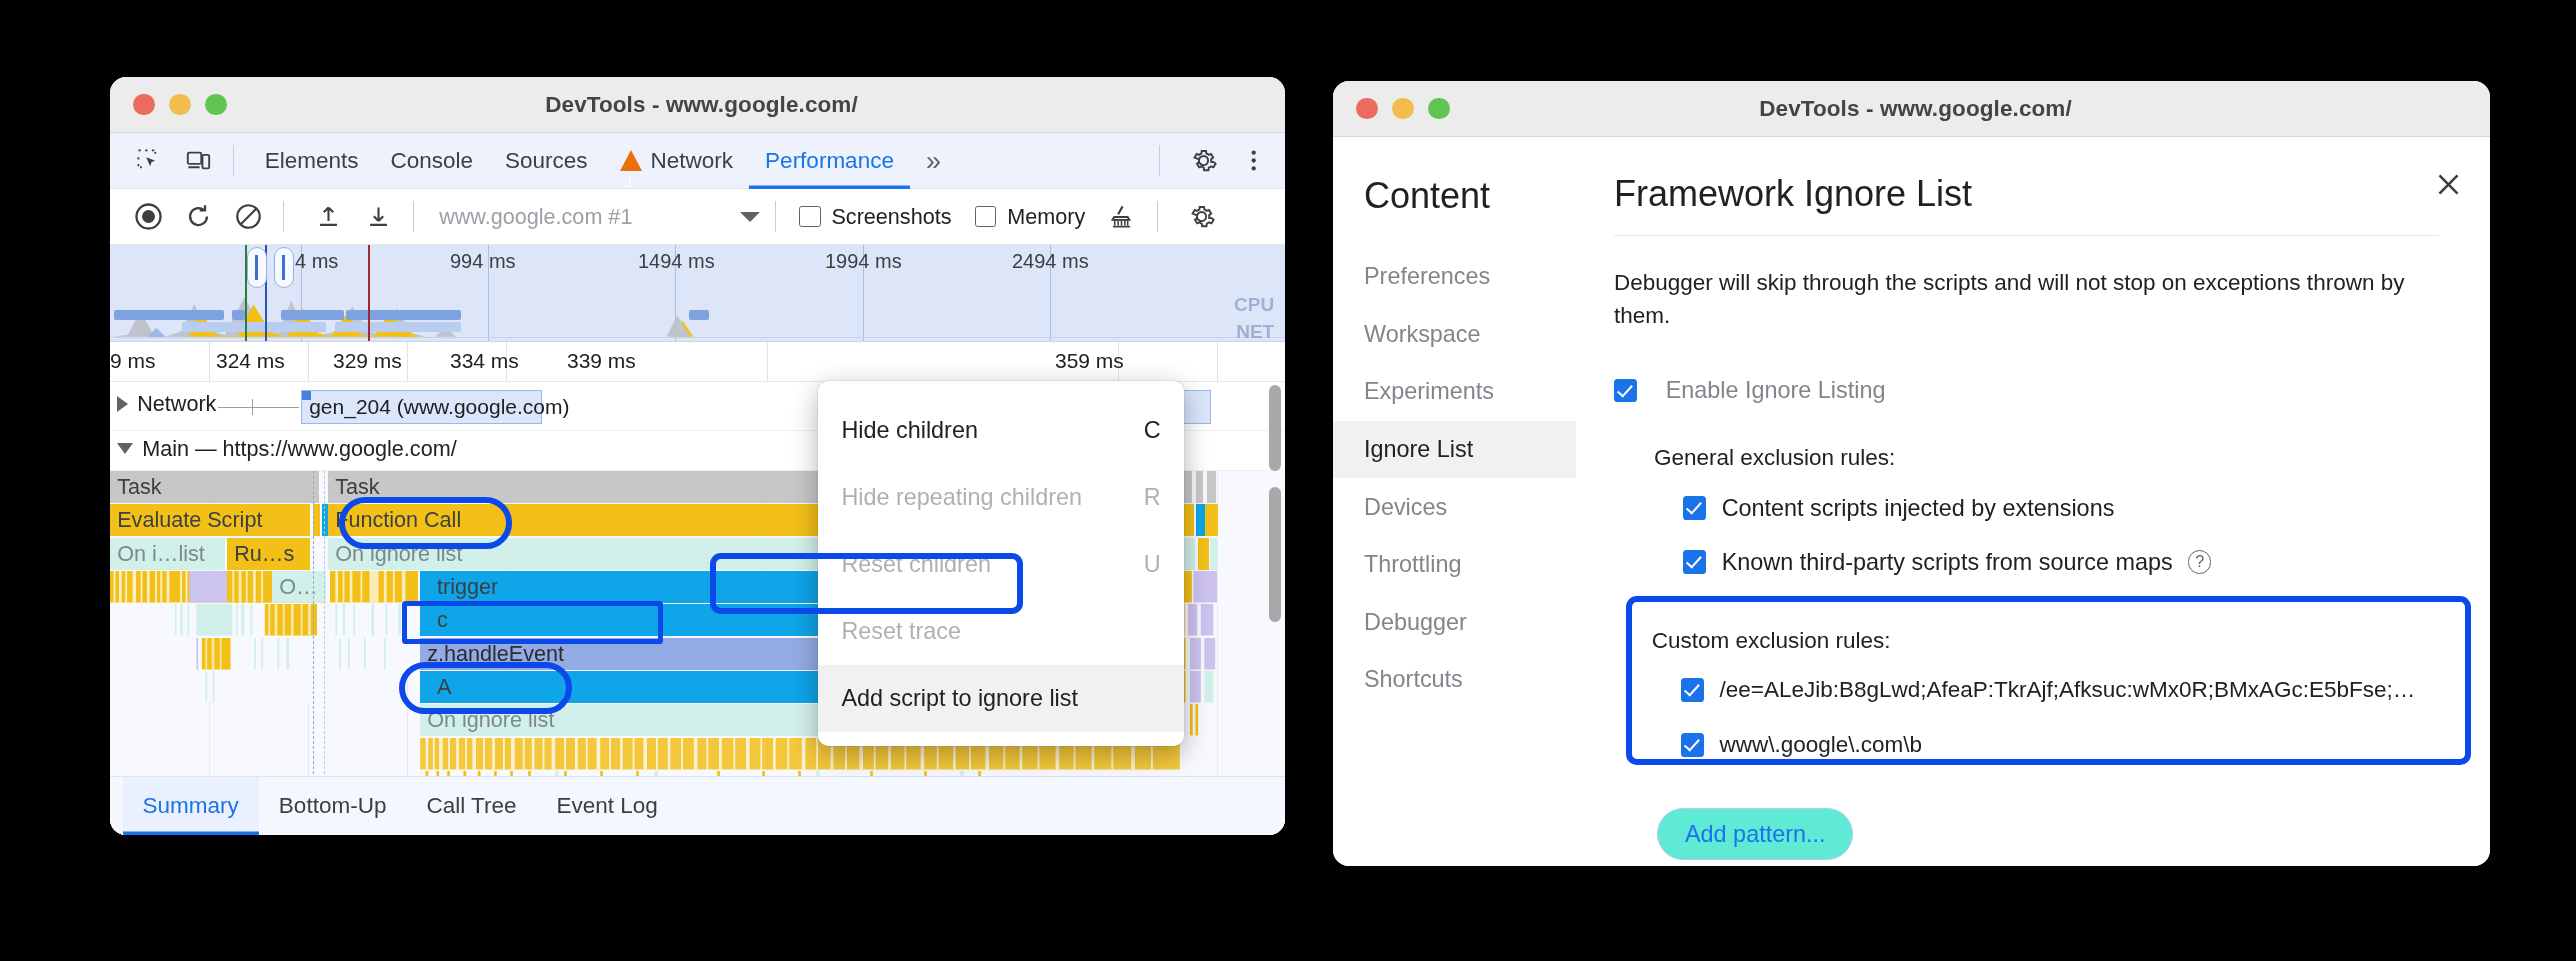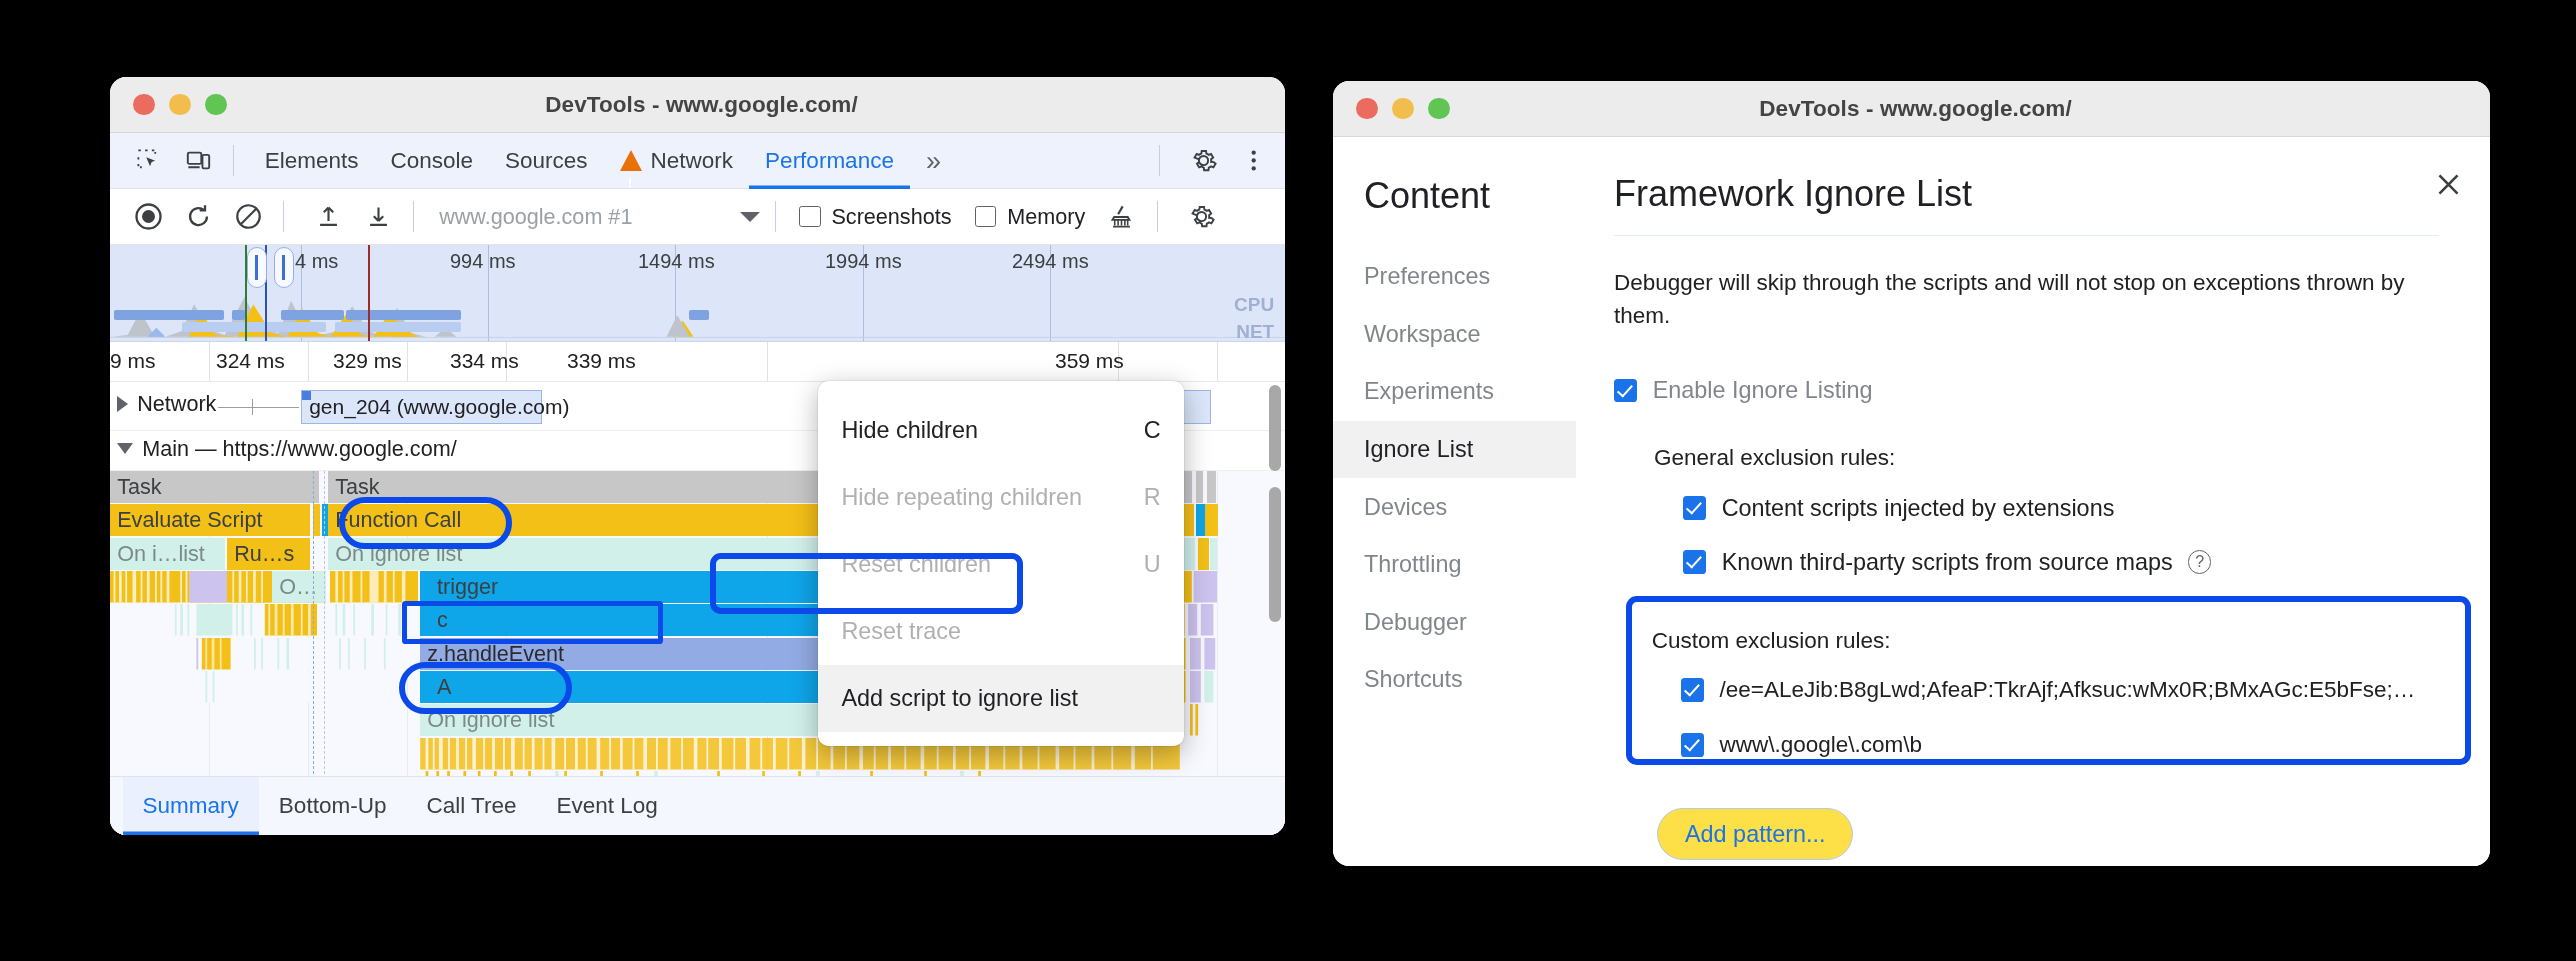--- a/index.html
+++ b/index.html
@@ -190,35 +190,35 @@
   .chk {
     width: 23.4px; height: 23.4px; border-radius: 3.6px; background: #1a73e8;
     position: relative; flex: 0 0 23.4px;
   }
   .chk::after {
     content: ""; position: absolute; left: 7.2px; top: 2.7px;
     width: 6.3px; height: 12.6px; border: solid #fff; border-width: 0 2.7px 2.7px 0;
     transform: rotate(42deg);
   }
   .chk-label { font-size: 23.4px; color: #202124; white-space: nowrap; }
-  .chk-label.muted { color: #80868b; }
+  .chk-label.muted { color: #80868b; margin-left: 13px; }
   .group-label { font-size: 22.5px; color: #202124; }
   .help-q {
     width: 23.4px; height: 23.4px; border-radius: 50%; border: 1.8px solid #5f6368;
     font-size: 16px; color: #5f6368; display: inline-flex; align-items: center; justify-content: center;
   }
   .custom-box {
     margin-top: 12.6px; border-radius: 9px; padding: 20px 23.4px 23.4px;
   }
   .rule-row { display: flex; align-items: center; gap: 15.3px; margin-top: 23.4px; }
   .rule-text { font-size: 22.5px; color: #202124; font-family: "Liberation Sans", sans-serif; white-space: nowrap; overflow: hidden; }
   .add-pattern {
     margin-top: 27px; display: inline-flex; align-items: center;
     height: 52px; padding: 0 27px; border: 0.9px solid #b5c8ee; border-radius: 26px;
-    font-size: 23.4px; color: #1a73e8; background: #fde047;
+    font-size: 23.4px; color: #1a73e8; background: #5eead4;
   }
 </style>
 </head>
 <body>
 
 <div class="stage">
 
   <div class="window" id="devtools-window">
 
     <div class="titlebar">

